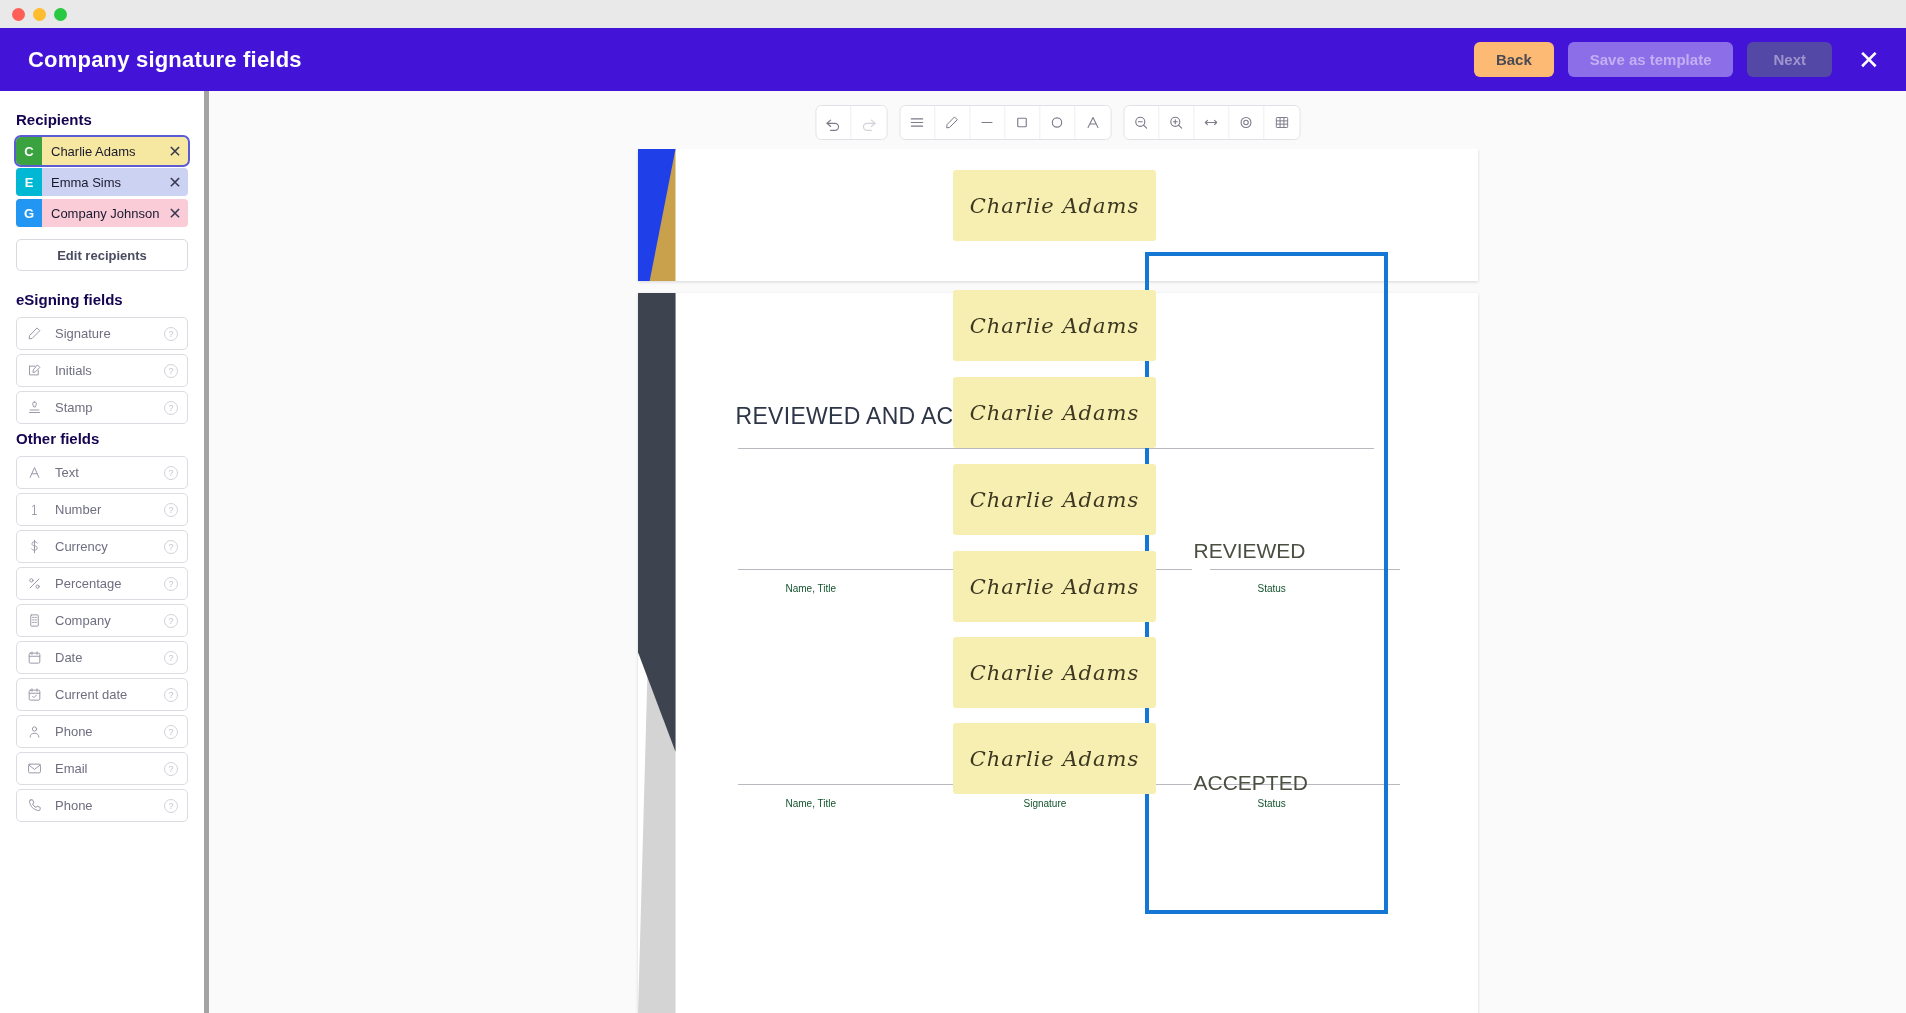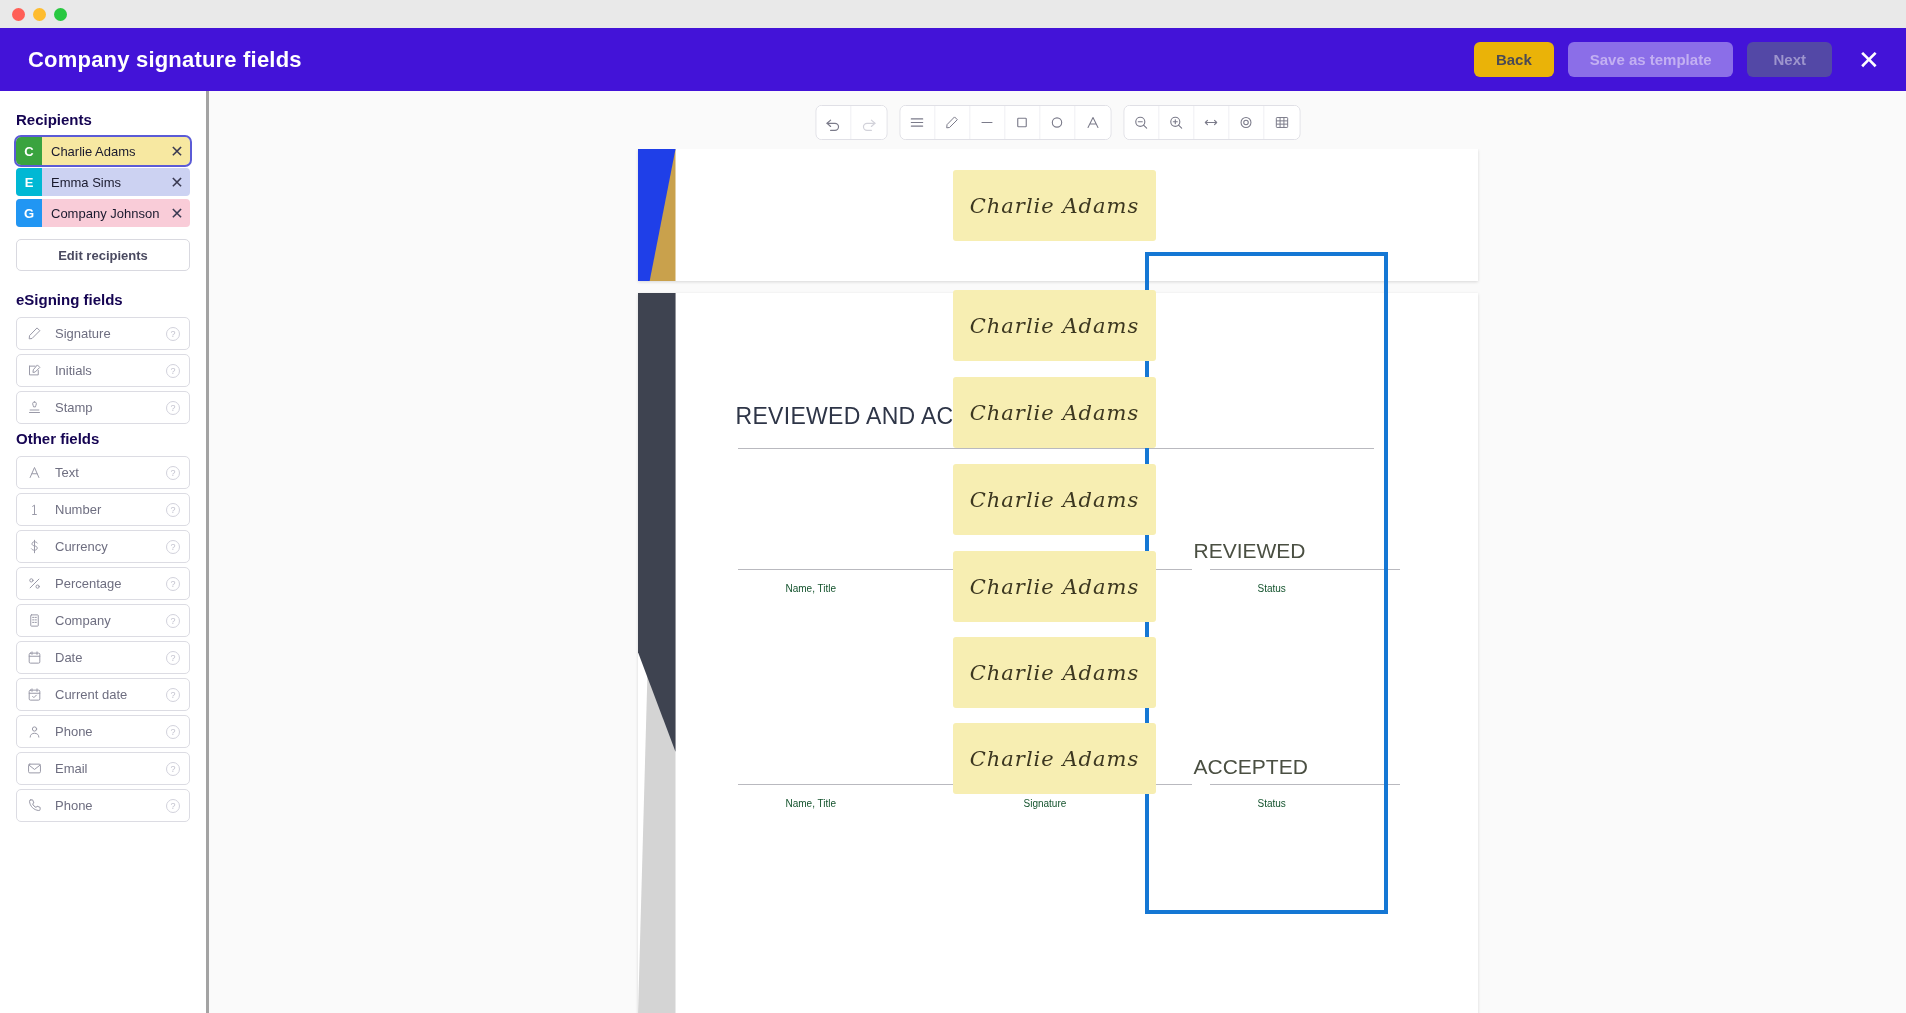--- a/index.html
+++ b/index.html
@@ -43,39 +43,39 @@
     gap: 14px;
   }
   .hbtn {
     border: none; border-radius: 6px;
     font-size: 15px; font-weight: bold;
     font-family: "Liberation Sans", sans-serif;
     cursor: pointer;
     height: 35px;
     display: flex; align-items: center; justify-content: center;
   }
-  #back-button { background: #eab308; color: #4a4a55; padding: 0 22px; }
+  #back-button { background: #fdba74; color: #4a4a55; padding: 0 22px; }
   #save-template-button { background: #8b6ee8; color: #c3b0f2; padding: 16px 22px; cursor: default; }
   #next-button { background: #5348a6; color: #9d95cd; padding: 0 26px; cursor: default; }
   #close-button {
     width: 34px; height: 34px;
     background: transparent; color: #ffffff;
     font-size: 26px; font-weight: 300;
     line-height: 1;
     margin-left: 6px;
   }
 
   
   #body-wrap { display: flex; height: calc(1013px - 28px - 63px); }
 
   
   #sidebar {
     width: 209px;
     background: #ffffff;
-    border-right: 3px solid #a3a3a3;
+    border-right: 5px solid #a3a3a3;
     padding: 14px 16px 0 16px;
     overflow: hidden;
     position: relative;
   }
   .section-title {
     color: #150452;
     font-size: 15px;
     font-weight: bold;
     margin: 6px 0 9px 0;
   }
@@ -571,21 +571,21 @@
         <div class="doc-caption" style="left:572px; top:290px;">Status</div>
 
         <div class="doc-rule" style="left:100px; top:491px; width:216px;"></div>
         <div class="doc-rule" style="left:338px; top:491px; width:216px;"></div>
         <div class="doc-rule" style="left:572px; top:491px; width:190px;"></div>
         <div class="doc-caption" style="left:100px; top:505px;">Name, Title</div>
         <div class="doc-caption" style="left:338px; top:505px;">Signature</div>
         <div class="doc-caption" style="left:572px; top:505px;">Status</div>
 
         <div class="doc-overlay-word" style="left:556px; top:246px;">REVIEWED</div>
-        <div class="doc-overlay-word" style="left:556px; top:462px;">ACCEPTED</div>
+        <div class="doc-overlay-word" style="left:556px; top:478px;">ACCEPTED</div>
       </div>
     </div>
 
     <div id="selection-rect" style="left:936px; top:161px; width:243px; height:662px;"></div>
 
     <div id="chips-layer">
         <div class="sig-chip" style="left: 744px; top: 79px; width: 203px; height: 71px; background: rgb(247, 238, 178);">
           <span class="sig-text">Charlie Adams</span>
         </div>
         <div class="sig-chip" style="left: 744px; top: 199px; width: 203px; height: 71px; background: rgb(247, 238, 178);">

